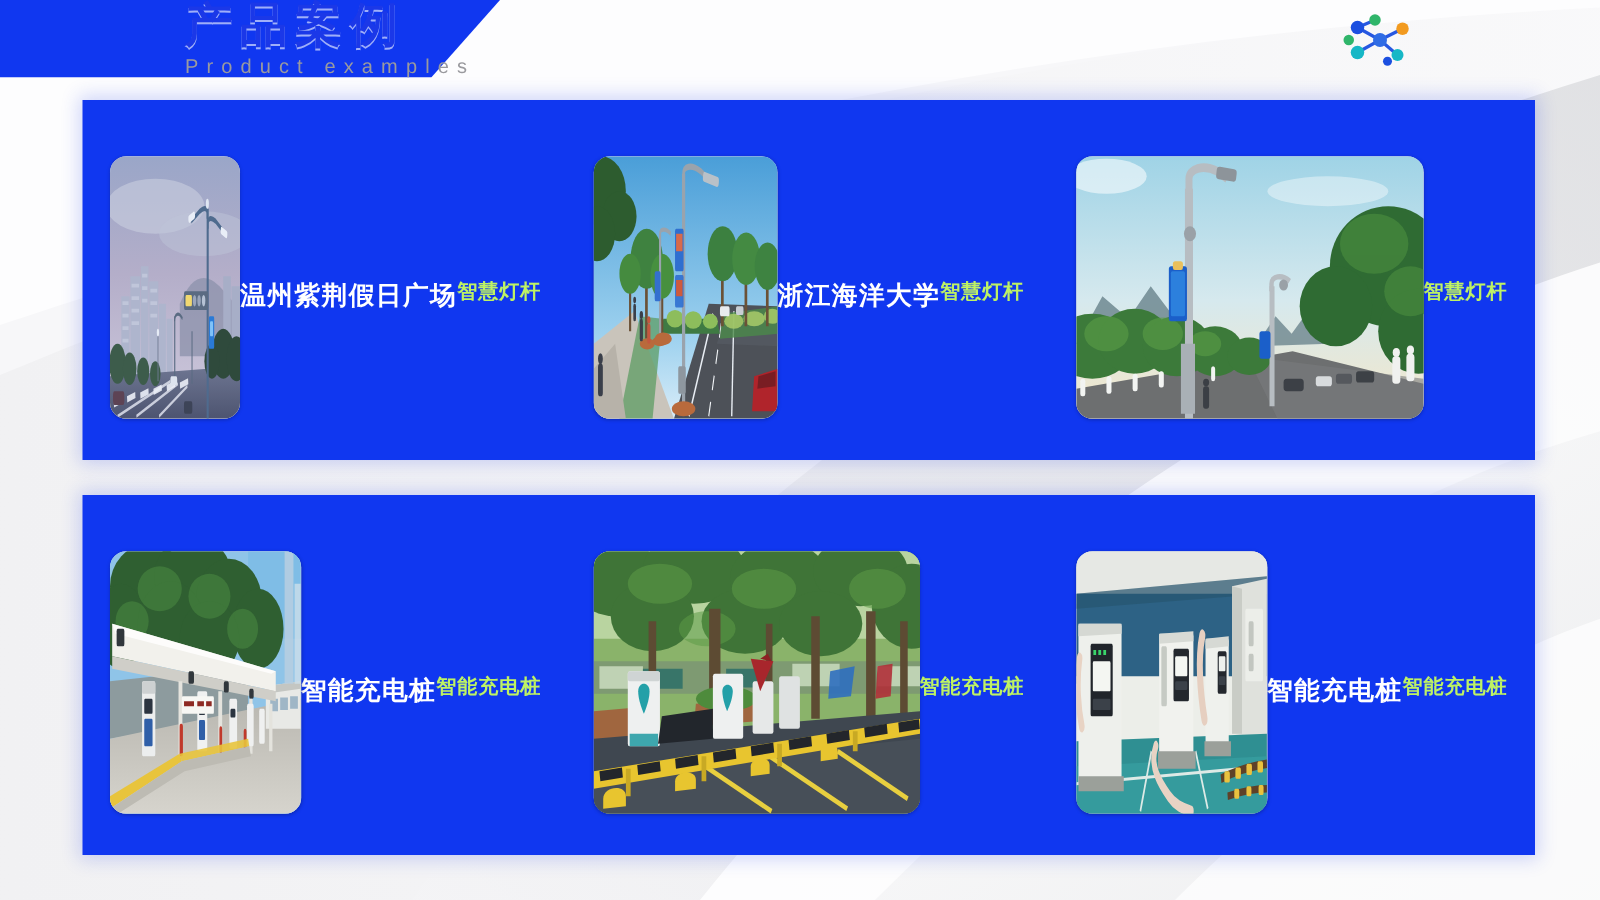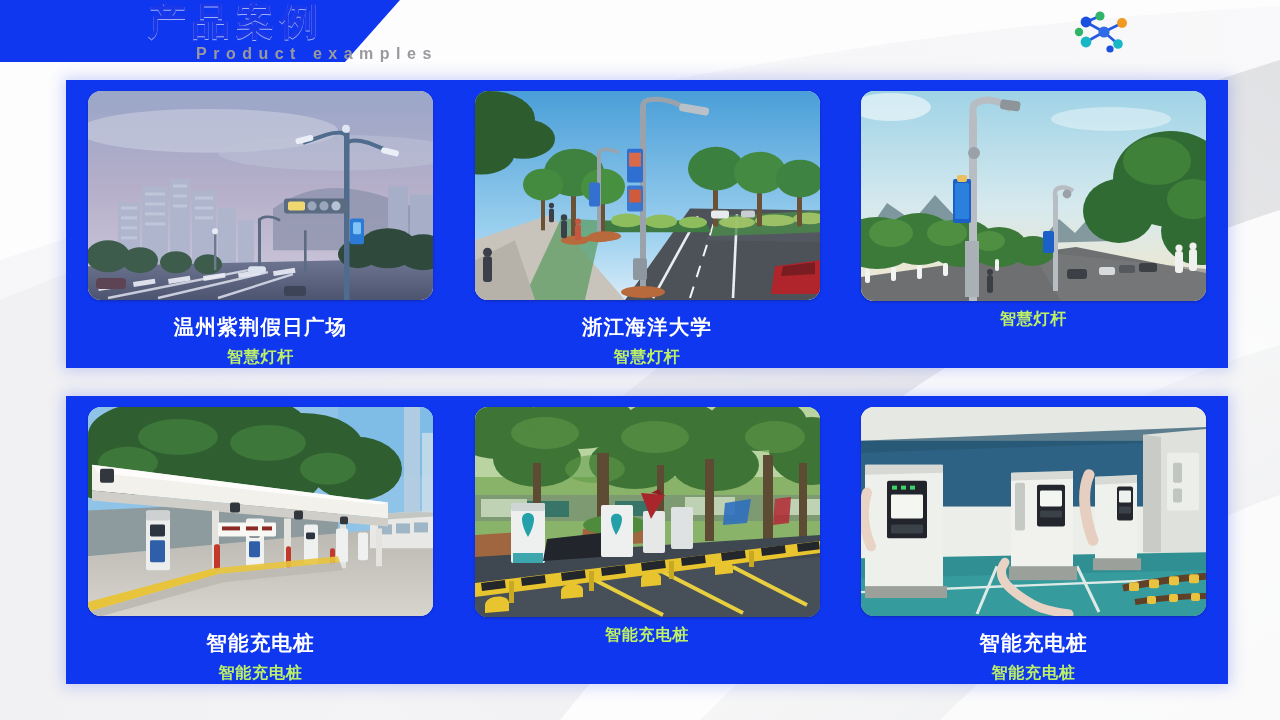--- a/index.html
+++ b/index.html
@@ -21,21 +21,21 @@
   #header { position: absolute; left: 0; top: 0; width: 1164px; height: 78px; }
   #header-blue-shape { position: absolute; left: 0; top: 0; width: 420px; height: 62px; }
   #title-block { position: absolute; left: 148px; top: -2px; }
   #page-title {
     font-size: 38px; font-weight: 700; color: #1b38e8;
     letter-spacing: 6px; line-height: 46px;
     text-shadow: 0 1px 0 rgba(255,255,255,.6);
   }
   #page-subtitle {
     font-size: 16px; color: #9a9a9e; letter-spacing: 6.5px;
-    margin-top: 1px; font-weight: 700; margin-left: 48px;
+    margin-top: 1px; font-weight: 400;
   }
 
   
   #logo { position: absolute; right: 28px; top: 10px; display: flex; align-items: center; gap: 8px; }
   #logo-mark { width: 62px; height: 44px; flex: none; }
   #logo-text { display: flex; flex-direction: column; align-items: flex-start; }
   #logo-cn { font-size: 25px; font-weight: 700; color: #141414; letter-spacing: 1px; line-height: 27px; }
   #logo-en { font-size: 10.5px; font-weight: 700; color: #5b5b5f; letter-spacing: 2.3px; margin-top: 2px; }
 
   
@@ -45,21 +45,21 @@
     box-shadow: 0 0 14px 3px rgba(40,70,230,.22);
   }
   #panel-row-1 { top: 80px; height: 288px; }
   #panel-row-2 { top: 396px; height: 288px; }
 
   .row-inner {
     position: absolute; left: 0; top: 0; width: 100%; height: 100%;
     display: flex; justify-content: space-between;
     padding: 11px 22px 0 22px;
   }
-  .case-card { width: 345px; display: flex; flex-direction: column; align-items: center; }
+  .case-card { width: 345px; display: flex; align-items: center; justify-content: flex-end; }
 
   .case-photo {
     width: 345px; height: 210px;
     border-radius: 13px;
     overflow: hidden;
     position: relative;
     background: #dfe6ef;
     box-shadow: 0 1px 3px rgba(0,0,0,.25);
   }
   .case-photo svg { display: block; width: 100%; height: 100%; }

